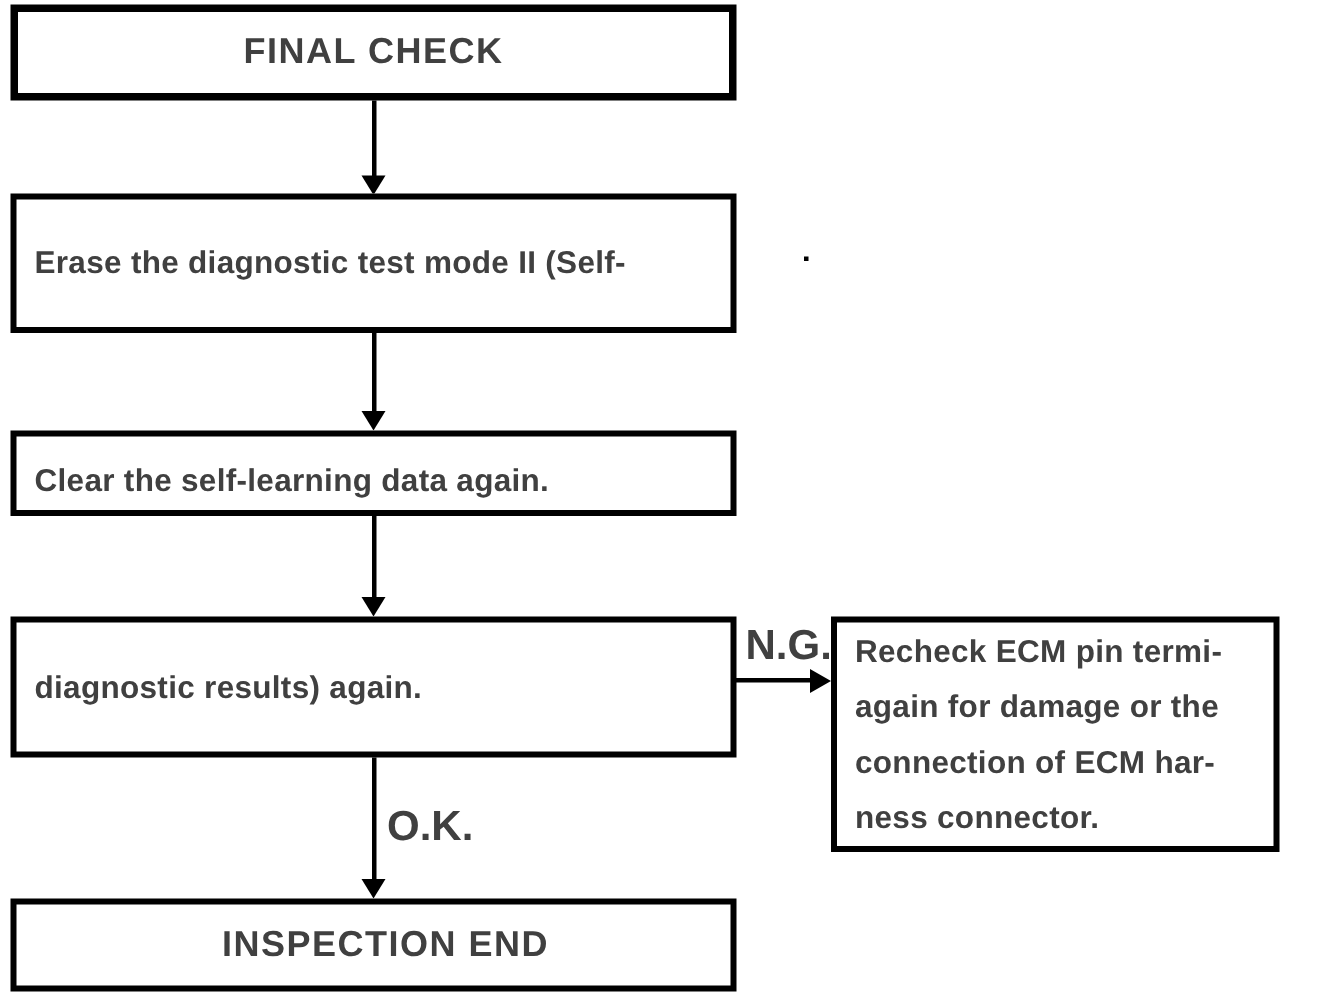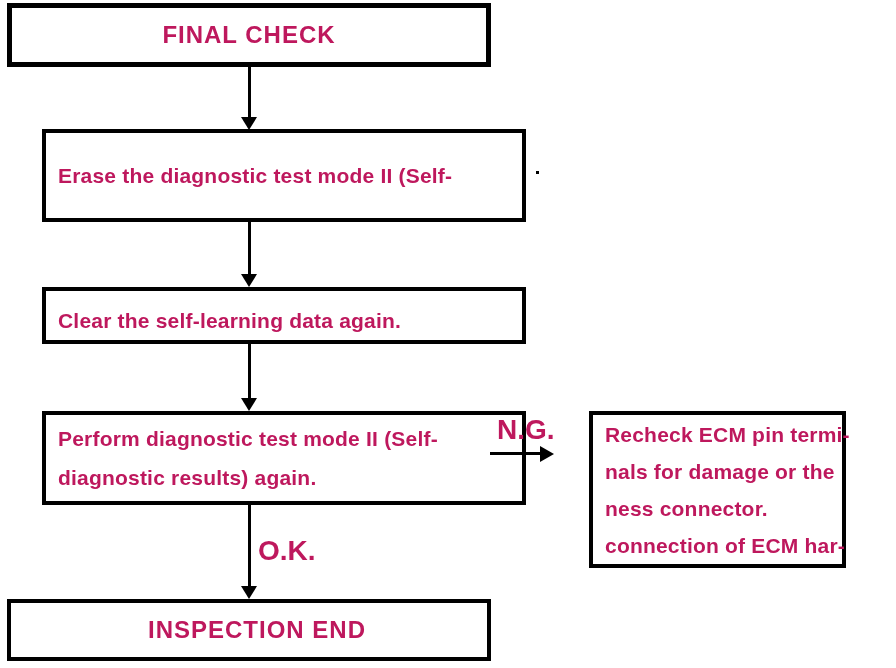--- a/index.html
+++ b/index.html
@@ -6,21 +6,21 @@
     margin: 0;
     padding: 0;
     background: #ffffff;
   }
   #canvas {
     position: relative;
     width: 896px;
     height: 668px;
     background: #ffffff;
     font-family: "Liberation Sans", "DejaVu Sans", sans-serif;
-    color: #be185d;
+    color: #404040;
     overflow: hidden;
   }
   .fbox {
     position: absolute;
     box-sizing: border-box;
     border: 4px solid #000000;
     background: #ffffff;
   }
   .fbox.thick { border-width: 5px; }
   .title-box {
@@ -32,21 +32,20 @@
     font-size: 24px;
     font-weight: bold;
     letter-spacing: 1px;
     white-space: nowrap;
   }
   .body-box {
     display: flex;
     flex-direction: column;
     justify-content: center;
     padding-left: 12px;
-    margin-left: 35px;
   }
   .body-line {
     font-size: 21px;
     font-weight: bold;
     line-height: 39px;
     letter-spacing: 0.2px;
     white-space: nowrap;
   }
   .vline {
     position: absolute;
@@ -109,33 +108,32 @@
   <div class="arrowhead-down" style="left:241px; top:274px;"></div>
 
   <div class="fbox body-box" style="left:7px; top:287px; width:484px; height:57px;justify-content:flex-end;">
     <div class="body-line">Clear the self-learning data again.</div>
   </div>
 
   <div class="vline" style="left:248px; top:344px; height:56px;"></div>
   <div class="arrowhead-down" style="left:241px; top:398px;"></div>
 
   <div class="fbox body-box" style="left:7px; top:411px; width:484px; height:94px;">
-    <div class="body-line">Perform diagnostic test mode II (Self-</div>
     <div class="body-line">diagnostic results) again.</div>
   </div>
 
   <span class="edge-label" style="left:497px; top:414px;">N.G.</span>
   <div class="hline" style="left:490px; top:452px; width:52px;"></div>
   <div class="arrowhead-right" style="left:540px; top:446px;"></div>
 
-  <div class="fbox body-box" style="left:554px; top:411px; width:257px; height:157px; line-height:37px;">
+  <div class="fbox body-box" style="left:554px; top:411px; width:299px; height:157px; line-height:37px;">
     <div class="body-line" style="line-height:37px;">Recheck ECM pin termi-</div>
-    <div class="body-line" style="line-height:37px;">nals for damage or the</div>
+    <div class="body-line" style="line-height:37px;">again for damage or the</div>
+    <div class="body-line" style="line-height:37px;">connection of ECM har-</div>
     <div class="body-line" style="line-height:37px;">ness connector.</div>
-    <div class="body-line" style="line-height:37px;">connection of ECM har-</div>
   </div>
 
   <span class="edge-label" style="left:258px; top:535px;">O.K.</span>
   <div class="vline" style="left:248px; top:505px; height:83px;"></div>
   <div class="arrowhead-down" style="left:241px; top:586px;"></div>
 
   <div class="fbox title-box" style="left:7px; top:599px; width:484px; height:62px;padding-left:16px;">
     <span class="title-text">INSPECTION END</span>
   </div>
 

